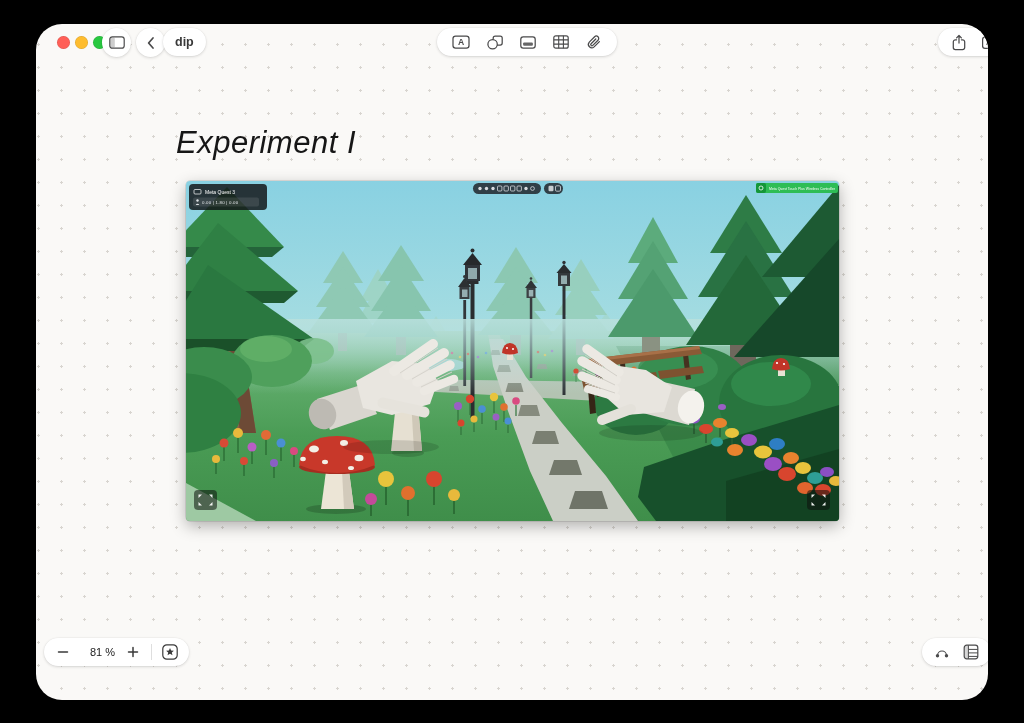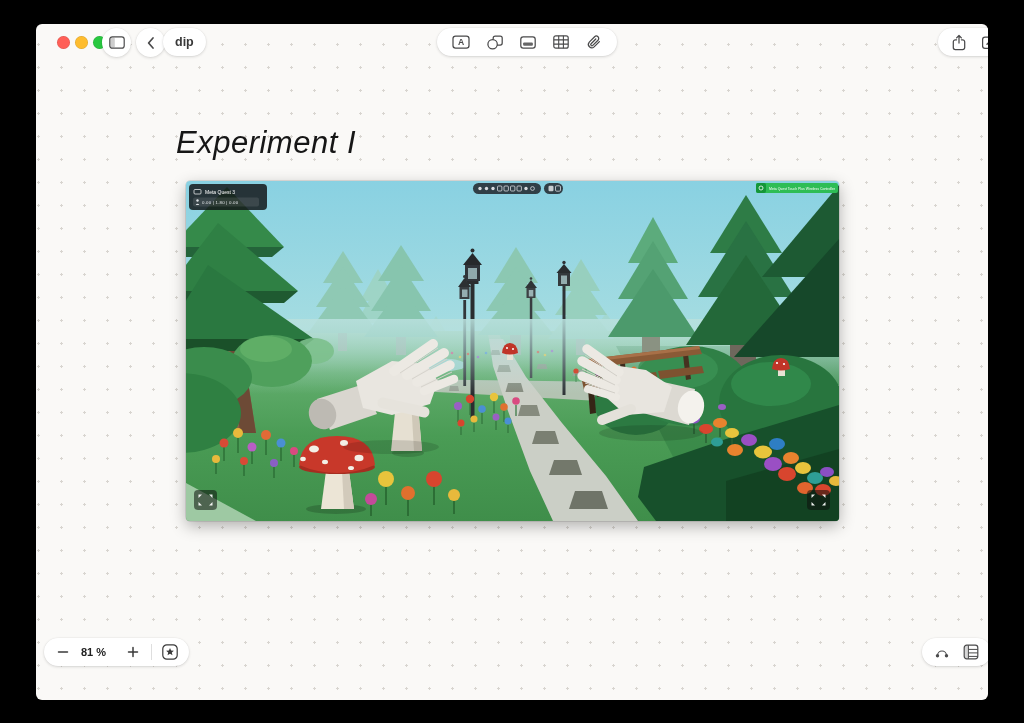--- a/index.html
+++ b/index.html
@@ -1,20 +1,20 @@
 <!DOCTYPE html>
 <html><head>
 <meta charset="utf-8">
 <style>
   * { margin:0; padding:0; box-sizing:border-box; }
   html,body { width:1024px; height:723px; background:#000; font-family:"Liberation Sans",sans-serif; }
   .stage { position:relative; width:1024px; height:723px; background:#000; overflow:hidden; }
   .window {
     position:absolute; left:36px; top:24px; width:952px; height:676px;
-    background:#faf9f7; border-radius:6px; overflow:hidden;
+    background:#faf9f7; border-radius:26px; overflow:hidden;
     background-image: radial-gradient(#d8d5d0 1.1px, transparent 1.3px);
     background-size: 23px 23px; background-position: 14px 9px; padding-left: 44px;
   }
   .pill {
     position:absolute; height:28px; background:#fff; border-radius:14px;
     display:inline-flex; align-items:center;
     box-shadow:0 1px 3px rgba(0,0,0,.14), 0 0 0 .5px rgba(0,0,0,.04);
   }
   .circle-btn {
     position:absolute; width:29px; height:29px; border-radius:50%; background:#fff;
@@ -30,21 +30,21 @@
     position:absolute; left:140px; top:101px;
     font-family:Liberation Sans, sans-serif; font-style:italic;
     font-size:31px; color:#161616; letter-spacing:.5px;
   }
   .embed {
     position:absolute; left:150px; top:157px; width:653px; height:340px;
     border-radius:4px; overflow:hidden;
     box-shadow:0 5px 16px rgba(0,0,0,.30), 0 0 0 .5px rgba(0,0,0,.18);
   }
   .zoombar { left:8px; top:614px; padding:0 10px; gap:9px; }
-  .zoombar .zlabel { font-size:11px; font-weight:700; color:#222; min-width:34px; text-align:left; }
+  .zoombar .zlabel { font-size:11px; font-weight:400; color:#222; min-width:34px; text-align:right; }
   .zbtn { display:flex; align-items:center; justify-content:center; width:18px; height:18px; }
   .vdiv { width:1px; height:16px; background:rgba(0,0,0,.13); }
   .br { left:886px; top:614px; padding:0 12px; gap:13px; }
   svg text { font-family:"Liberation Sans",sans-serif; }
 </style>
 </head>
 <body>
 
 <div class="stage">
   <div class="window">

